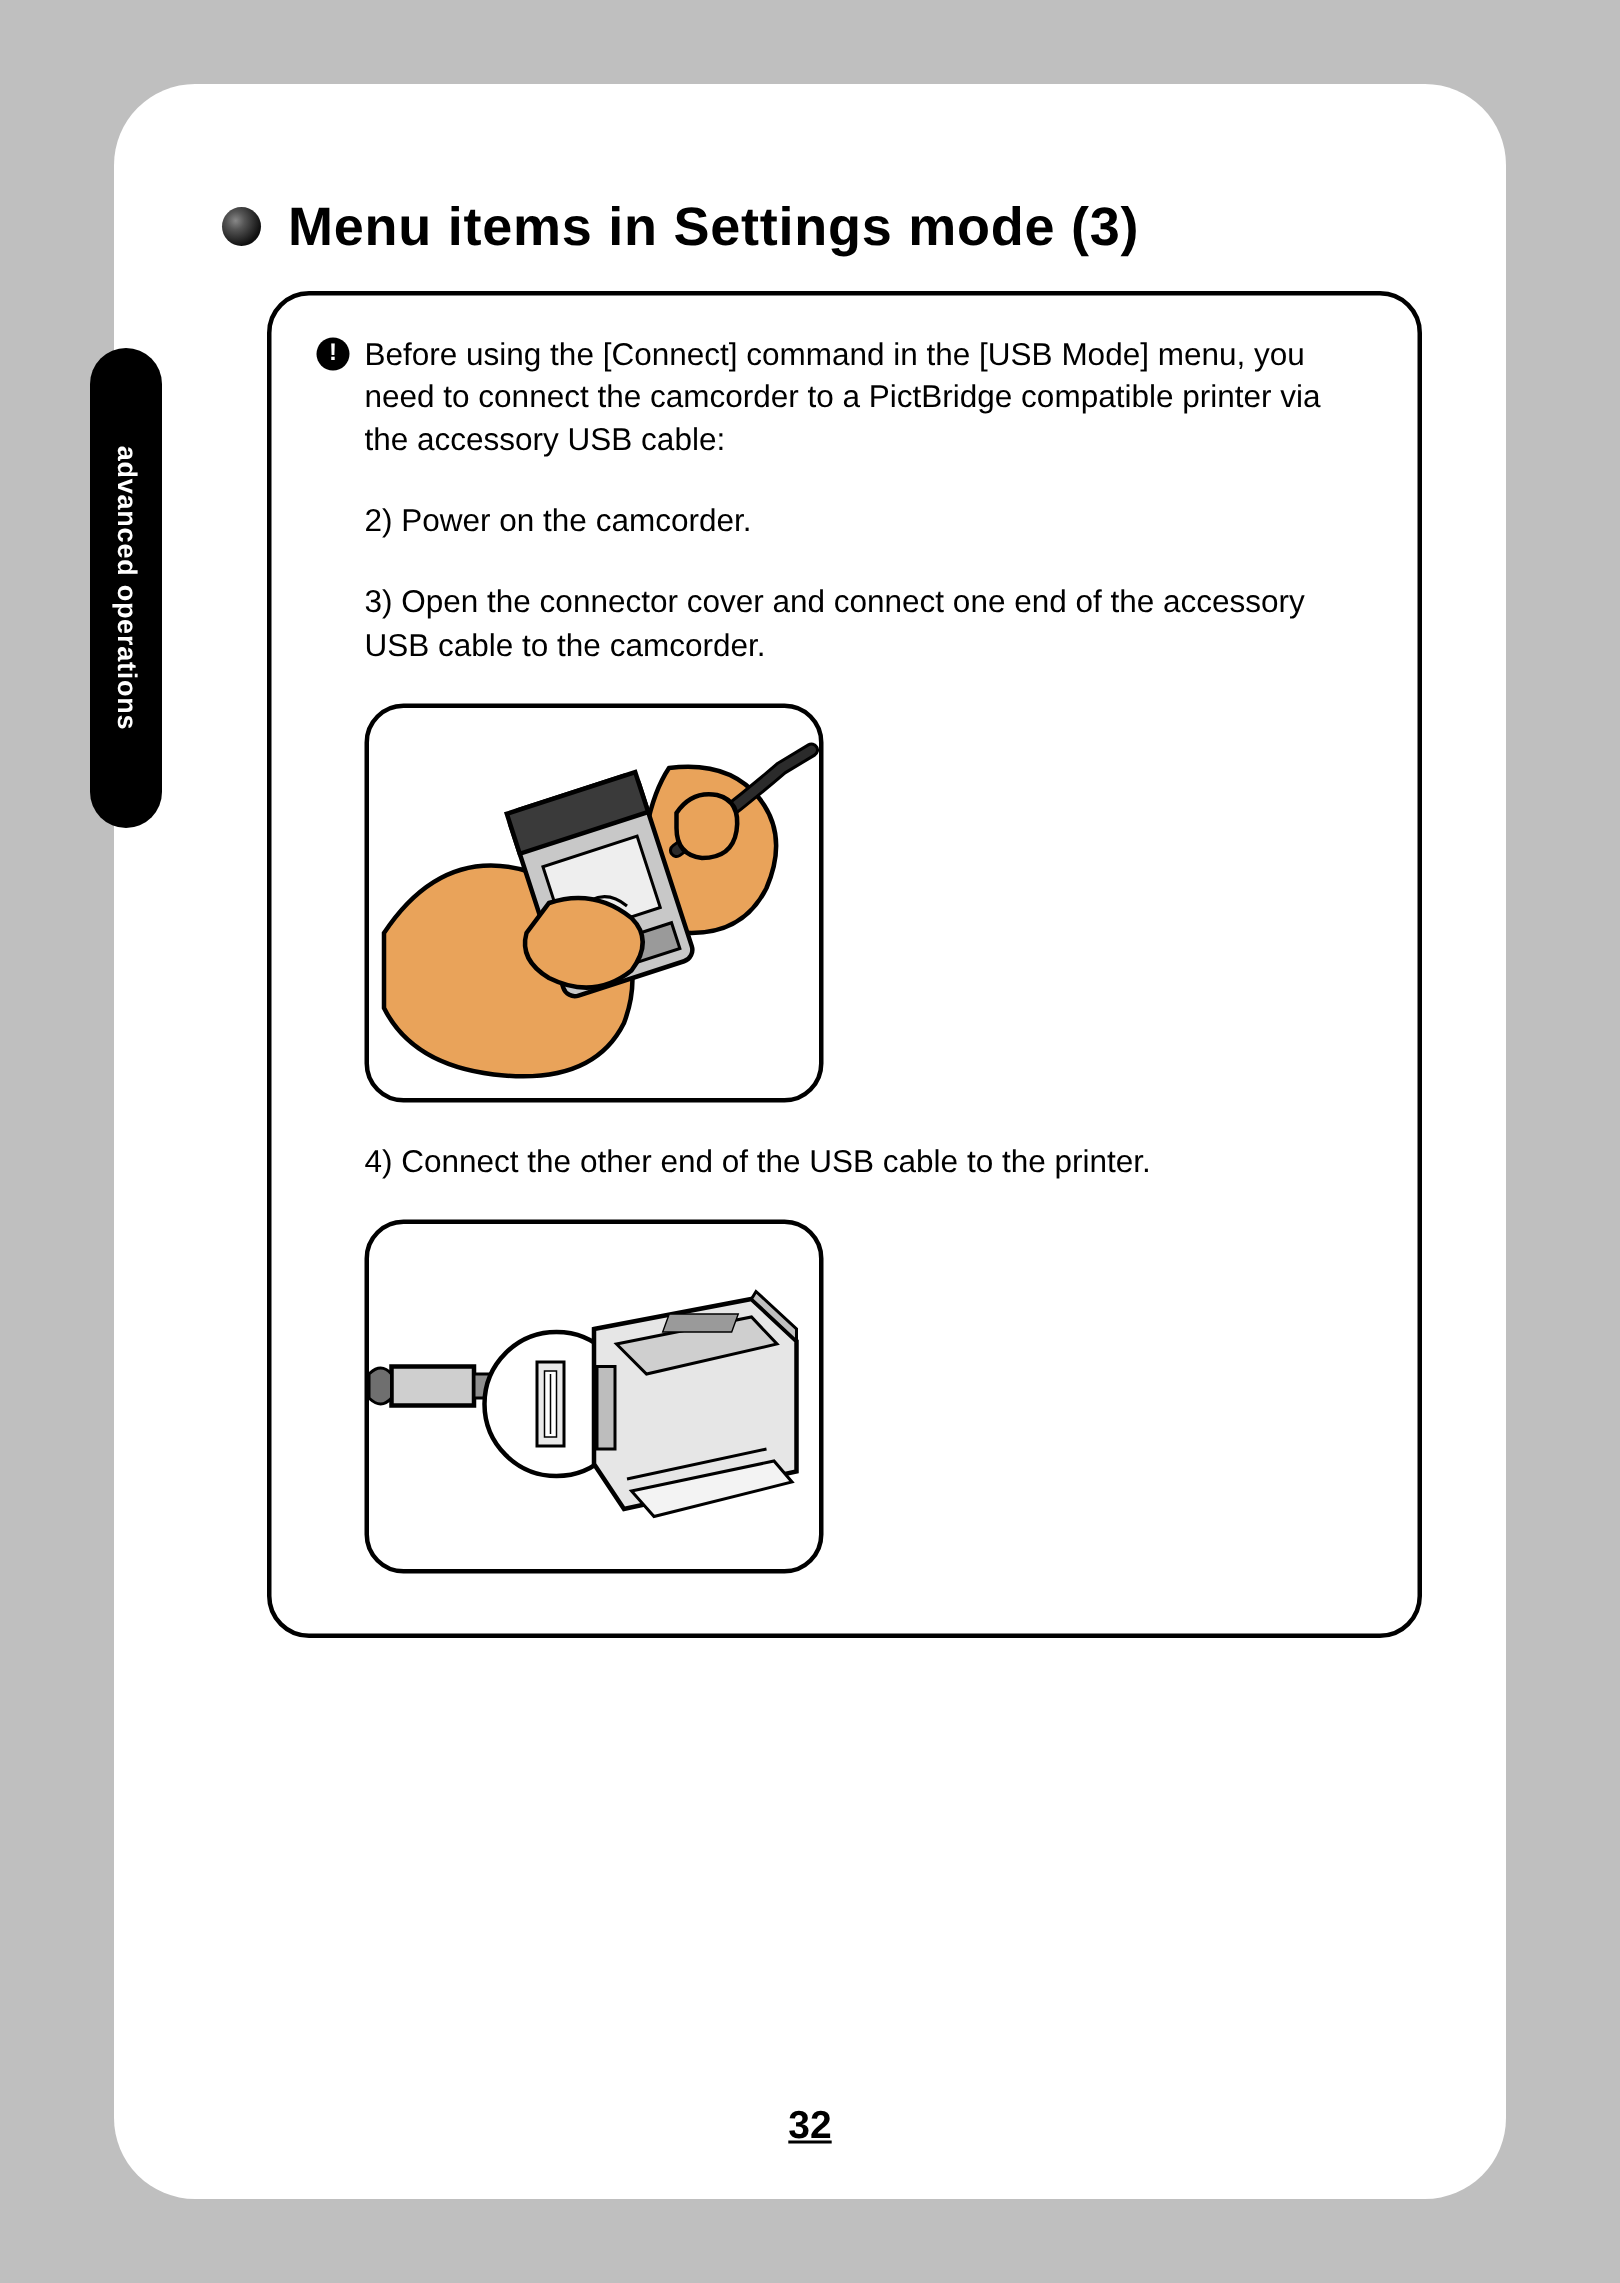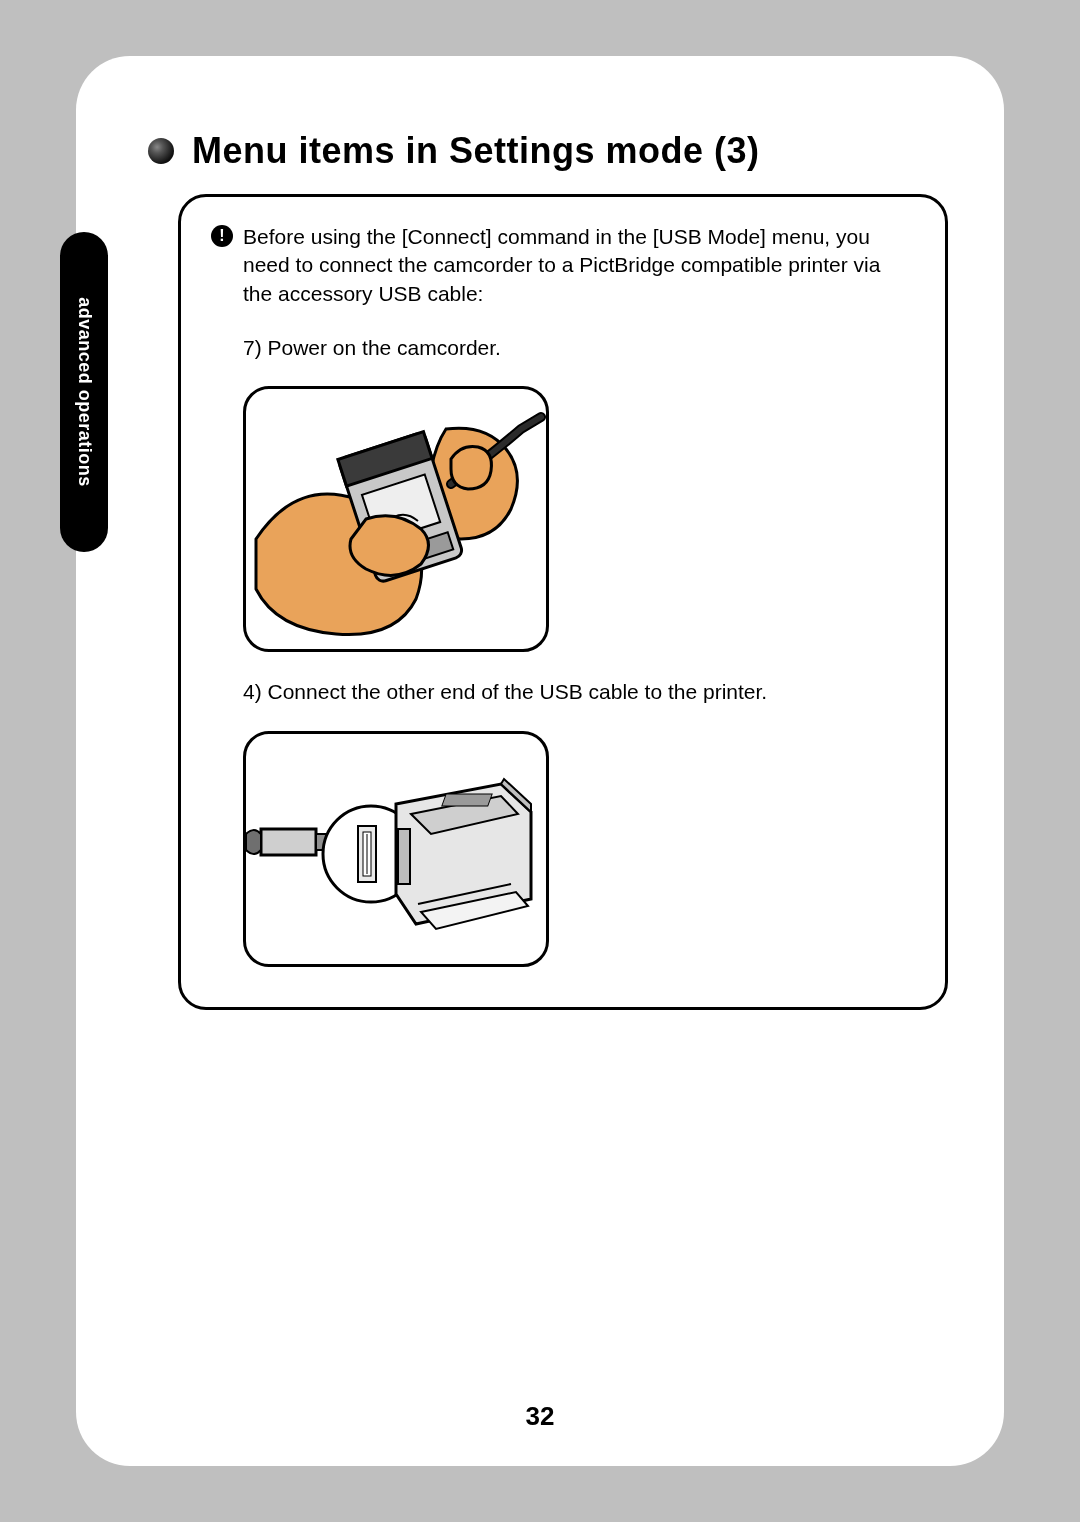--- a/index.html
+++ b/index.html
@@ -114,40 +114,42 @@
   .illus-1 { width: 300px; height: 260px; }
   .illus-2 { width: 300px; height: 230px; }
   .page-number {
     position: absolute;
     left: 0;
     right: 0;
     bottom: 34px;
     text-align: center;
     font-weight: bold;
     font-size: 26px;
+    text-decoration: underline;
   }
 </style>
 </head>
 <body>
 
 <div class="page">
 
   <div class="heading">
     <span class="bullet"></span>
     <h1>Menu items in Settings mode (3)</h1>
   </div>
 
   <div class="info-box">
 
     <div class="alert-row">
       <span class="alert-icon">!</span>
       <span class="intro-text">Before using the [Connect] command in the [USB Mode] menu, you need to connect the camcorder to a PictBridge compatible printer via the accessory USB cable:</span>
     </div>
 
-    <div class="step">7) Power on the camcorder.</div>
+    <div class="step">2) Power on the camcorder.</div>
+    <div class="step">3) Open the connector cover and connect one end of the accessory USB cable to the camcorder.</div>
 
     <div class="illus illus-1">
       <svg viewBox="0 0 300 260" width="300" height="260">
 
         <path d="M10 150 Q50 90 110 110 Q140 115 160 140 Q185 170 170 210 Q150 250 90 245 Q30 240 10 200 Z" fill="#e9a35a" stroke="#000" stroke-width="3"></path>
         <path d="M200 40 Q240 35 260 60 Q280 85 265 120 Q250 150 215 150 Q200 150 190 135 Q175 110 185 80 Q190 55 200 40 Z" fill="#e9a35a" stroke="#000" stroke-width="3"></path>
 
         <g transform="rotate(-18 150 120)">
           <rect x="110" y="55" width="90" height="130" rx="8" fill="#c8c8c8" stroke="#000" stroke-width="3"></rect>
           <rect x="110" y="55" width="90" height="28" fill="#3a3a3a" stroke="#000" stroke-width="3"></rect>

